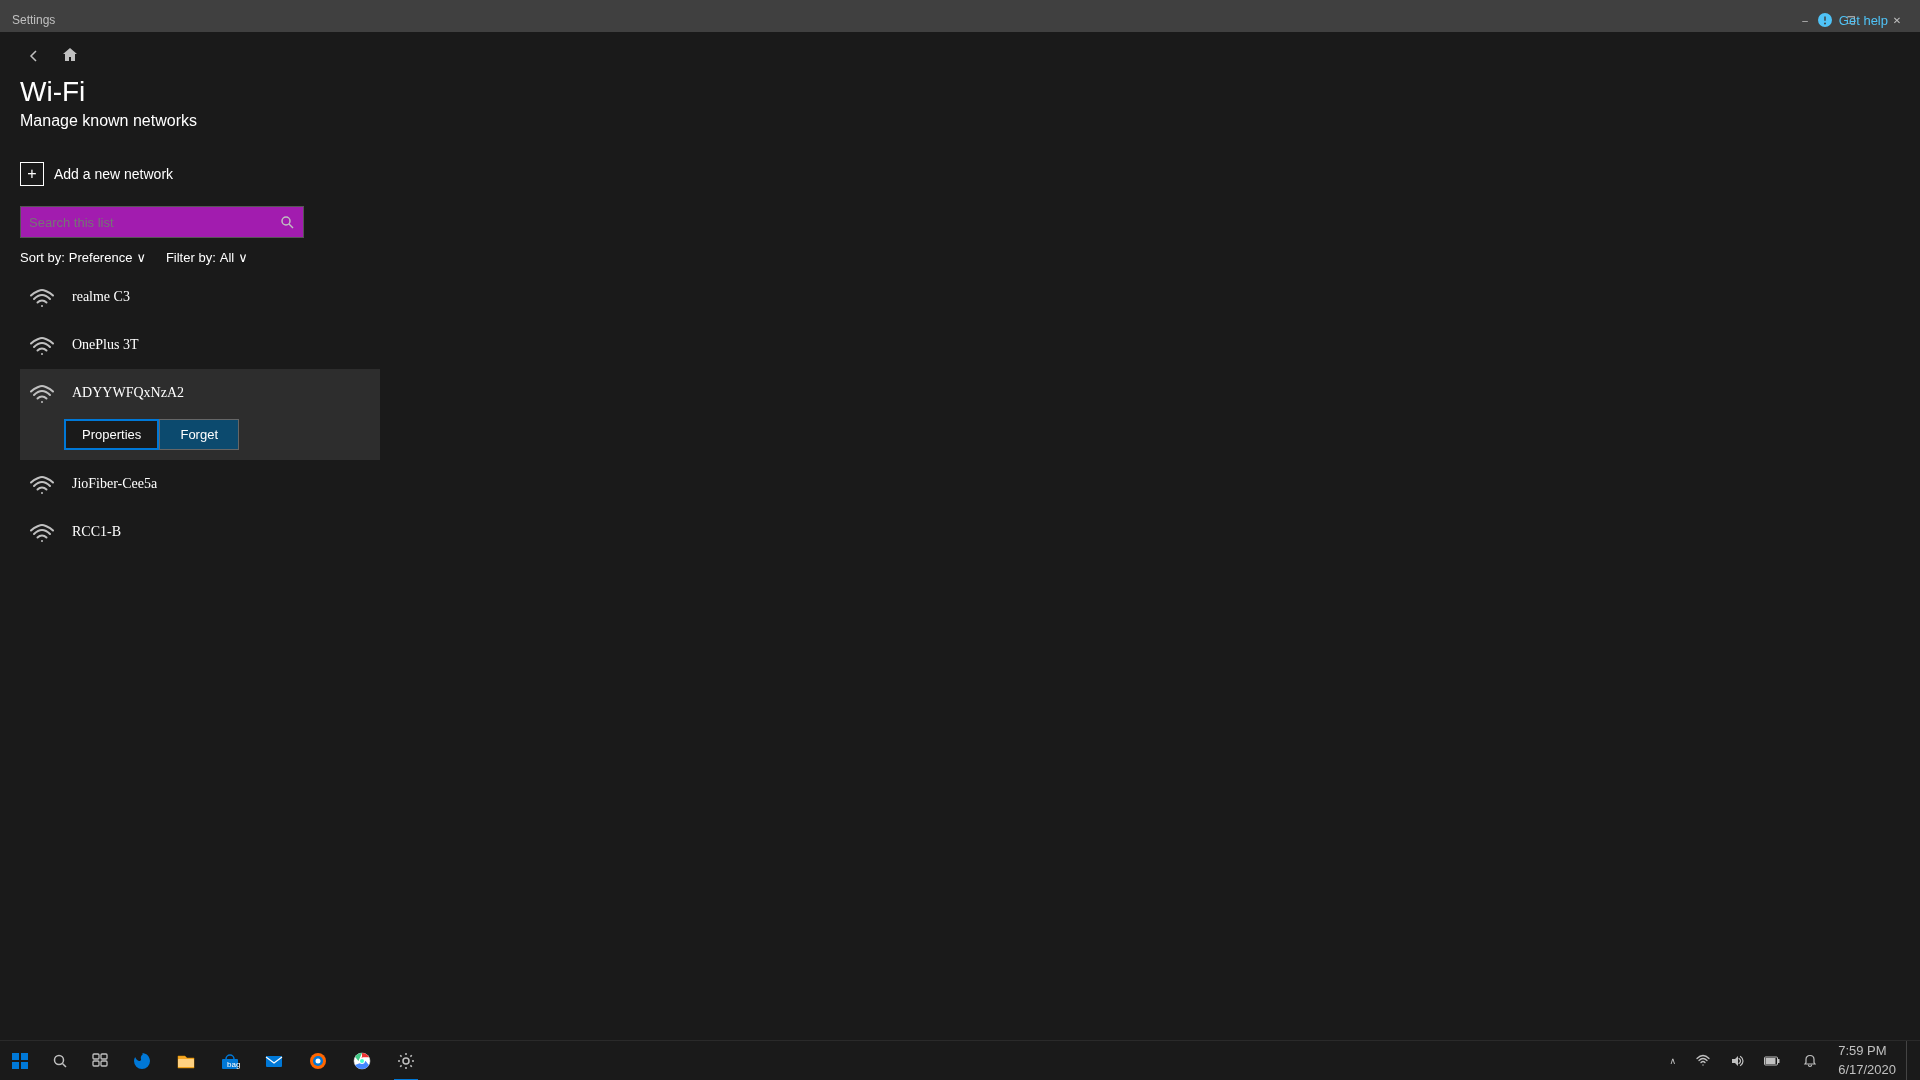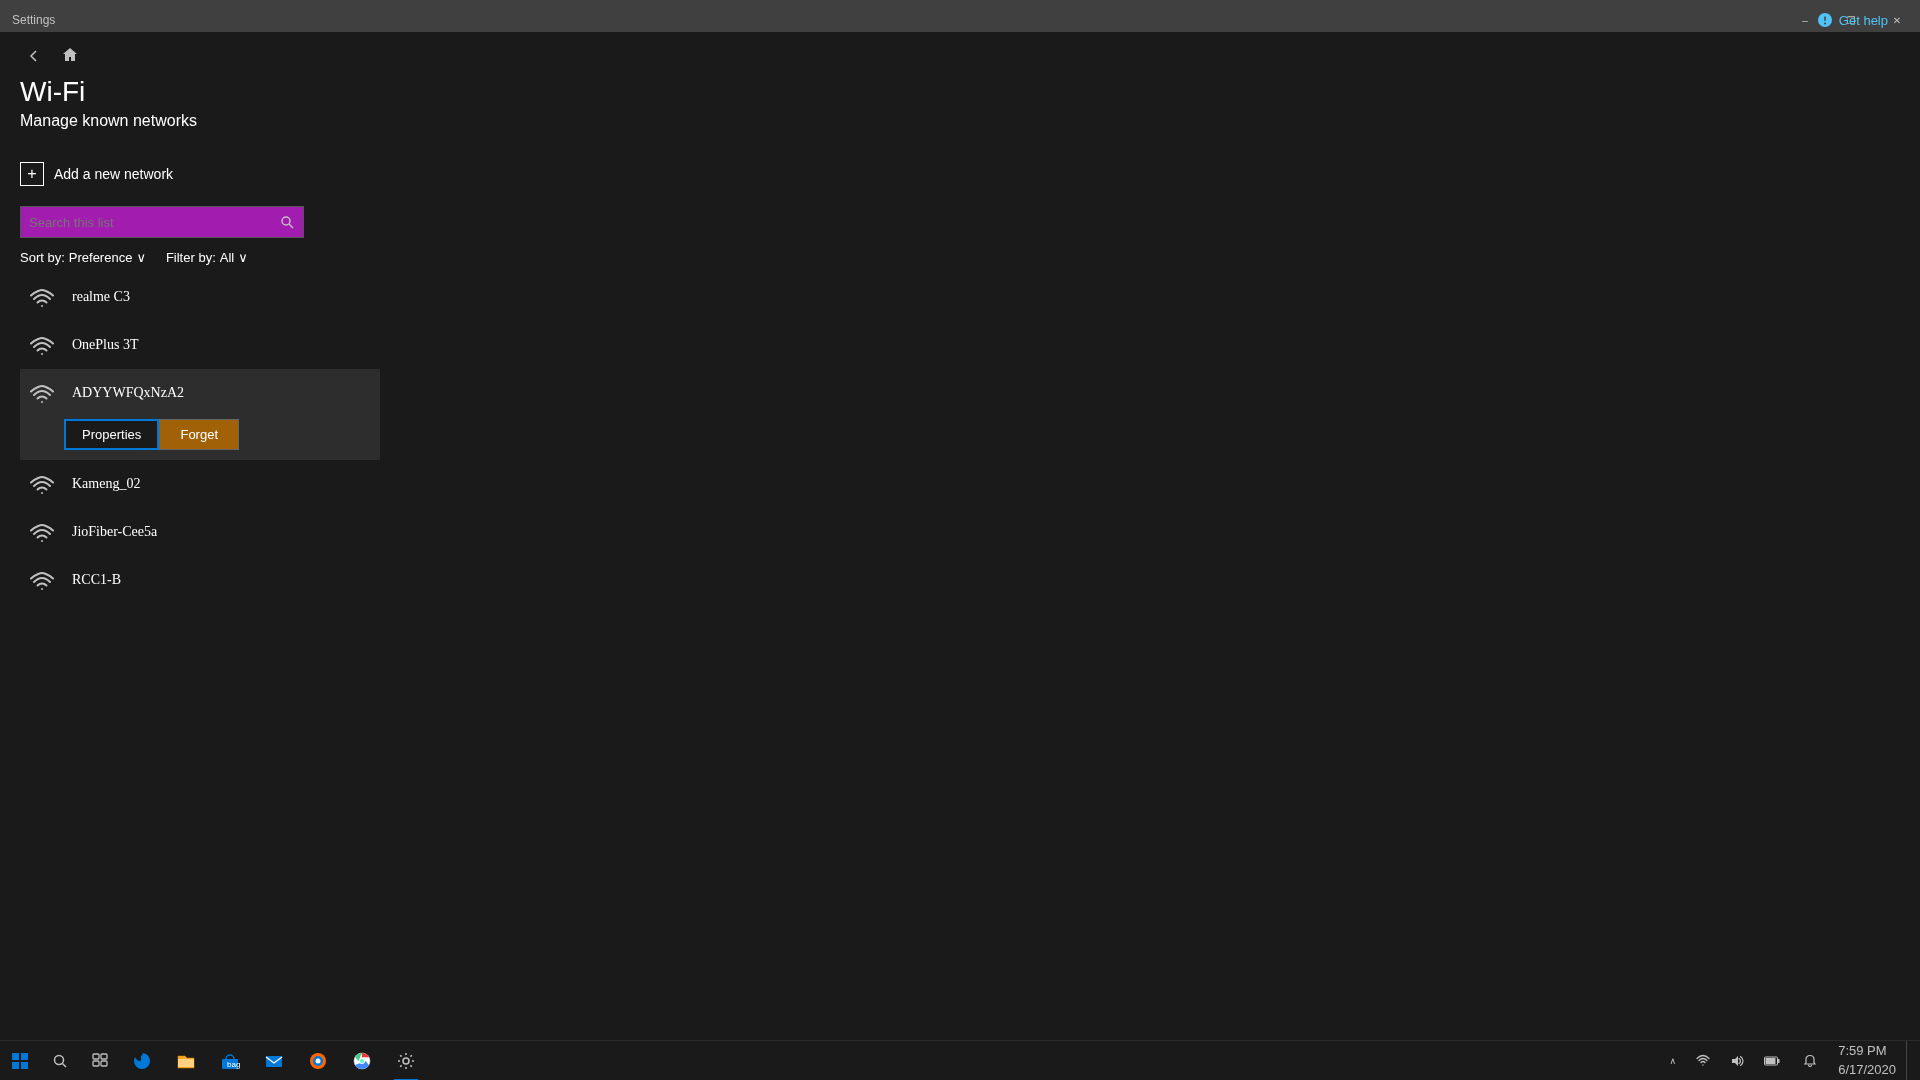--- a/index.html
+++ b/index.html
@@ -207,21 +207,21 @@
       display: flex;
       gap: 0;
       padding: 8px 8px 10px 44px;
       background: #2d2d2d;
     }
     .action-btn {
       padding: 6px 16px;
       font-size: 13px;
       cursor: pointer;
       border: 1px solid #666;
-      background: #a16207;
+      background: #0c4a6e;
       color: #ffffff;
       min-width: 80px;
     }
     .action-btn.primary {
       background: #1a1a1a;
       border: 2px solid #a16207;
       color: #ffffff;
       outline: 2px solid #0078d7;
       outline-offset: -2px;
     }
@@ -439,31 +439,20 @@
         </svg>
       </div>
       <span class="network-name">ADYYWFQxNzA2</span>
     </div>
 
     <div class="action-buttons" style="background:#2d2d2d; width:360px;">
       <button class="action-btn primary">Properties</button>
       <button class="action-btn">Forget</button>
     </div>
 
-    <div class="network-item">
-      <div class="wifi-icon">
-        <svg class="wifi-svg" viewBox="0 0 24 24" fill="none" stroke="#c0c0c0" stroke-width="2">
-          <path d="M1 8.5C5 4.5 11 3 12 3s7 1.5 11 5.5" stroke-linecap="round"></path>
-          <path d="M4 12c2.5-2.5 5.5-4 8-4s5.5 1.5 8 4" stroke-linecap="round"></path>
-          <path d="M7.5 15.5c1.2-1.2 2.8-2 4.5-2s3.3.8 4.5 2" stroke-linecap="round"></path>
-          <circle cx="12" cy="19" r="1" fill="#c0c0c0" stroke="none"></circle>
-        </svg>
-      </div>
-      <span class="network-name">Kameng_02</span>
-    </div>
 
     <div class="network-item">
       <div class="wifi-icon">
         <svg class="wifi-svg" viewBox="0 0 24 24" fill="none" stroke="#c0c0c0" stroke-width="2">
           <path d="M1 8.5C5 4.5 11 3 12 3s7 1.5 11 5.5" stroke-linecap="round"></path>
           <path d="M4 12c2.5-2.5 5.5-4 8-4s5.5 1.5 8 4" stroke-linecap="round"></path>
           <path d="M7.5 15.5c1.2-1.2 2.8-2 4.5-2s3.3.8 4.5 2" stroke-linecap="round"></path>
           <circle cx="12" cy="19" r="1" fill="#c0c0c0" stroke="none"></circle>
         </svg>
       </div>

